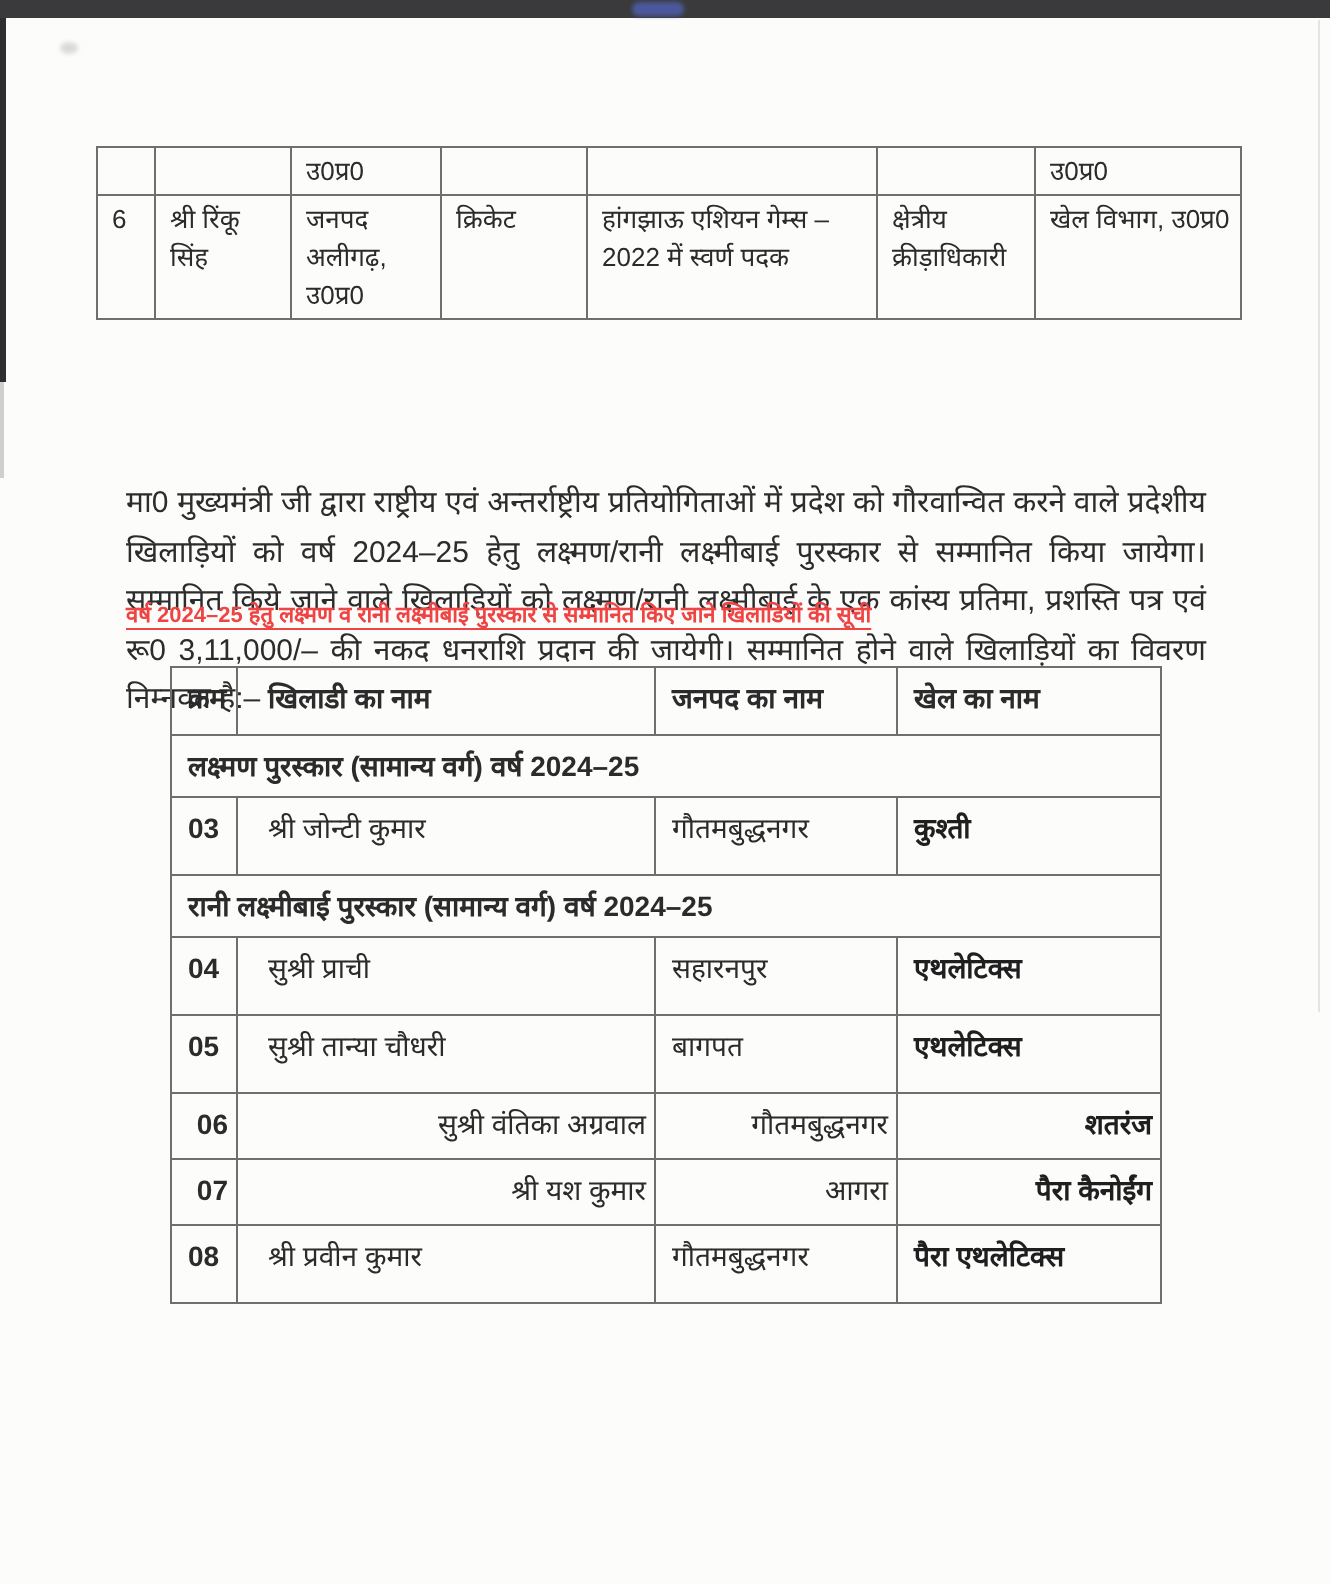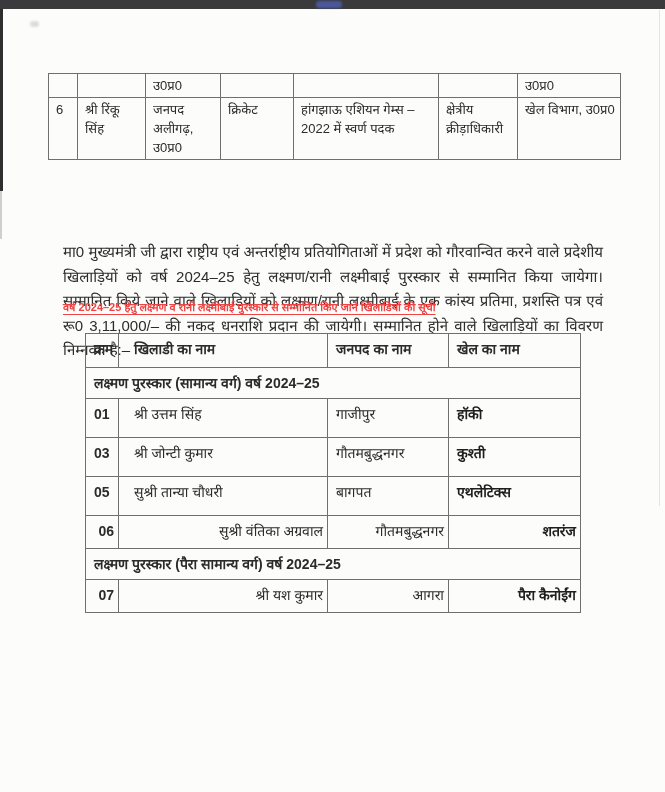--- a/index.html
+++ b/index.html
@@ -116,50 +116,56 @@
       <td>क्रम</td>
       <td class="name">खिलाडी का नाम</td>
       <td>जनपद का नाम</td>
       <td>खेल का नाम</td>
     </tr>
 
     <tr class="sec">
       <td colspan="4">लक्ष्मण पुरस्कार (सामान्य वर्ग) वर्ष 2024–25</td>
     </tr>
     <tr class="row">
-      <td class="serial">01</td>
-      <td class="name">श्री उत्तम सिंह</td>
-      <td>गाजीपुर</td>
-      <td class="sport">हॉकी</td>
-    </tr>
-    <tr class="row">
       <td class="serial">03</td>
       <td class="name">श्री जोन्टी कुमार</td>
       <td>गौतमबुद्धनगर</td>
       <td class="sport">कुश्ती</td>
     </tr>
 
+    <tr class="sec">
+      <td colspan="4">रानी लक्ष्मीबाई पुरस्कार (सामान्य वर्ग) वर्ष 2024–25</td>
+    </tr>
+    <tr class="row">
+      <td class="serial">04</td>
+      <td class="name">सुश्री प्राची</td>
+      <td>सहारनपुर</td>
+      <td class="sport">एथलेटिक्स</td>
+    </tr>
     <tr class="row">
       <td class="serial">05</td>
       <td class="name">सुश्री तान्या चौधरी</td>
       <td>बागपत</td>
       <td class="sport">एथलेटिक्स</td>
     </tr>
     <tr class="row-s">
       <td class="serial">06</td>
       <td class="name">सुश्री वंतिका अग्रवाल</td>
       <td>गौतमबुद्धनगर</td>
       <td class="sport">शतरंज</td>
     </tr>
 
-    <tr class="sec">
-      <td colspan="4">लक्ष्मण पुरस्कार (पैरा सामान्य वर्ग) वर्ष 2024–25</td>
-    </tr>
     <tr class="row-s">
       <td class="serial">07</td>
       <td class="name">श्री यश कुमार</td>
       <td>आगरा</td>
       <td class="sport">पैरा कैनोईंग</td>
+    </tr>
+    <tr class="row">
+      <td class="serial">08</td>
+      <td class="name">श्री प्रवीन कुमार</td>
+      <td>गौतमबुद्धनगर</td>
+      <td class="sport">पैरा एथलेटिक्स</td>
     </tr>
   </tbody>
     </table>
 
 </div>
 
 </body></html>

